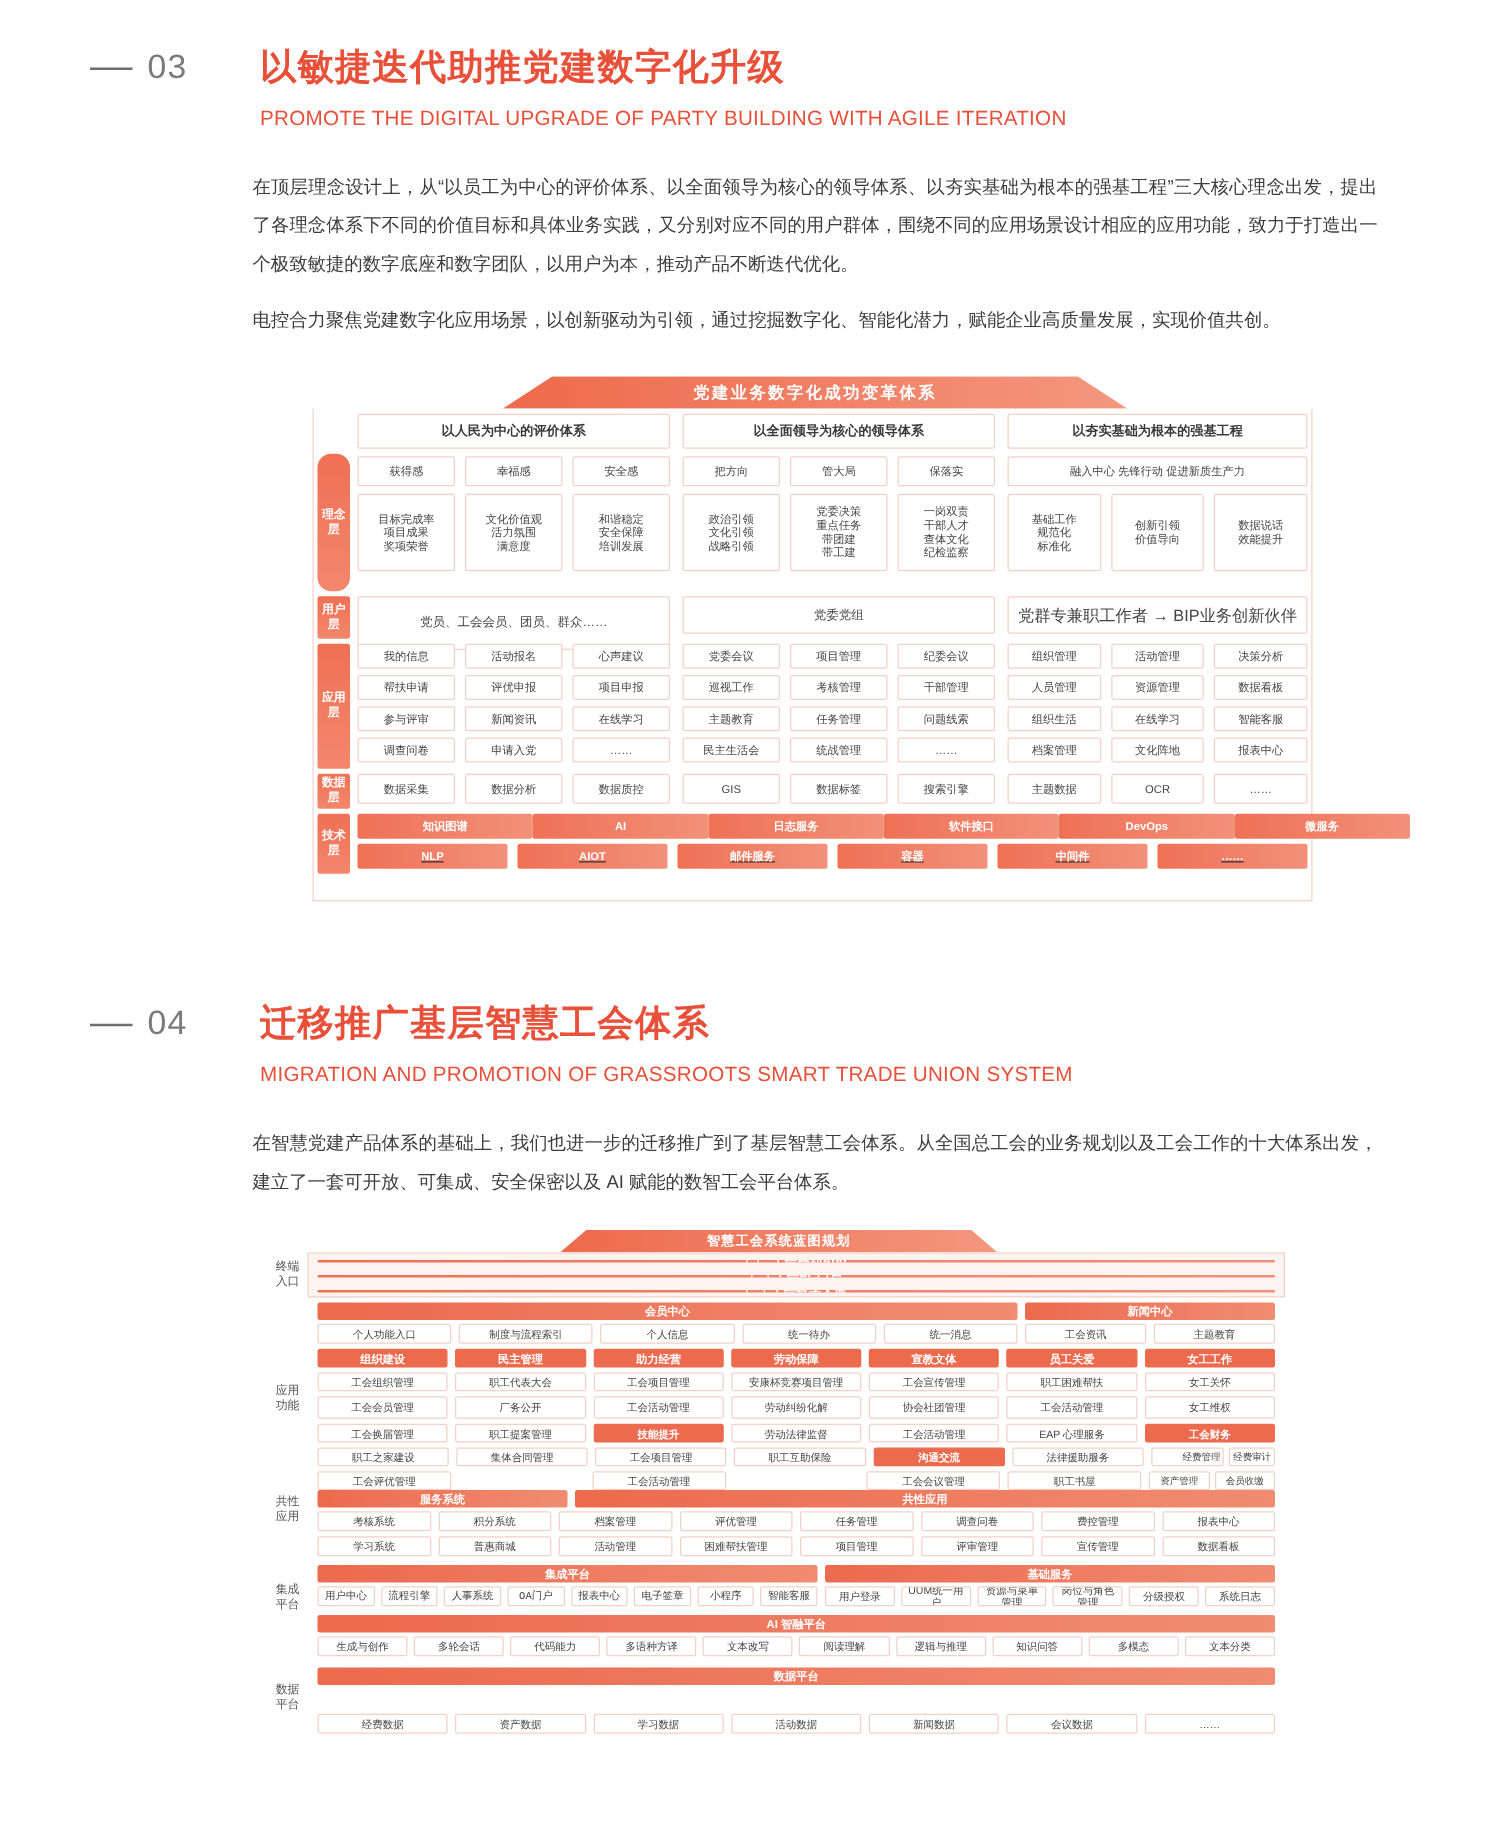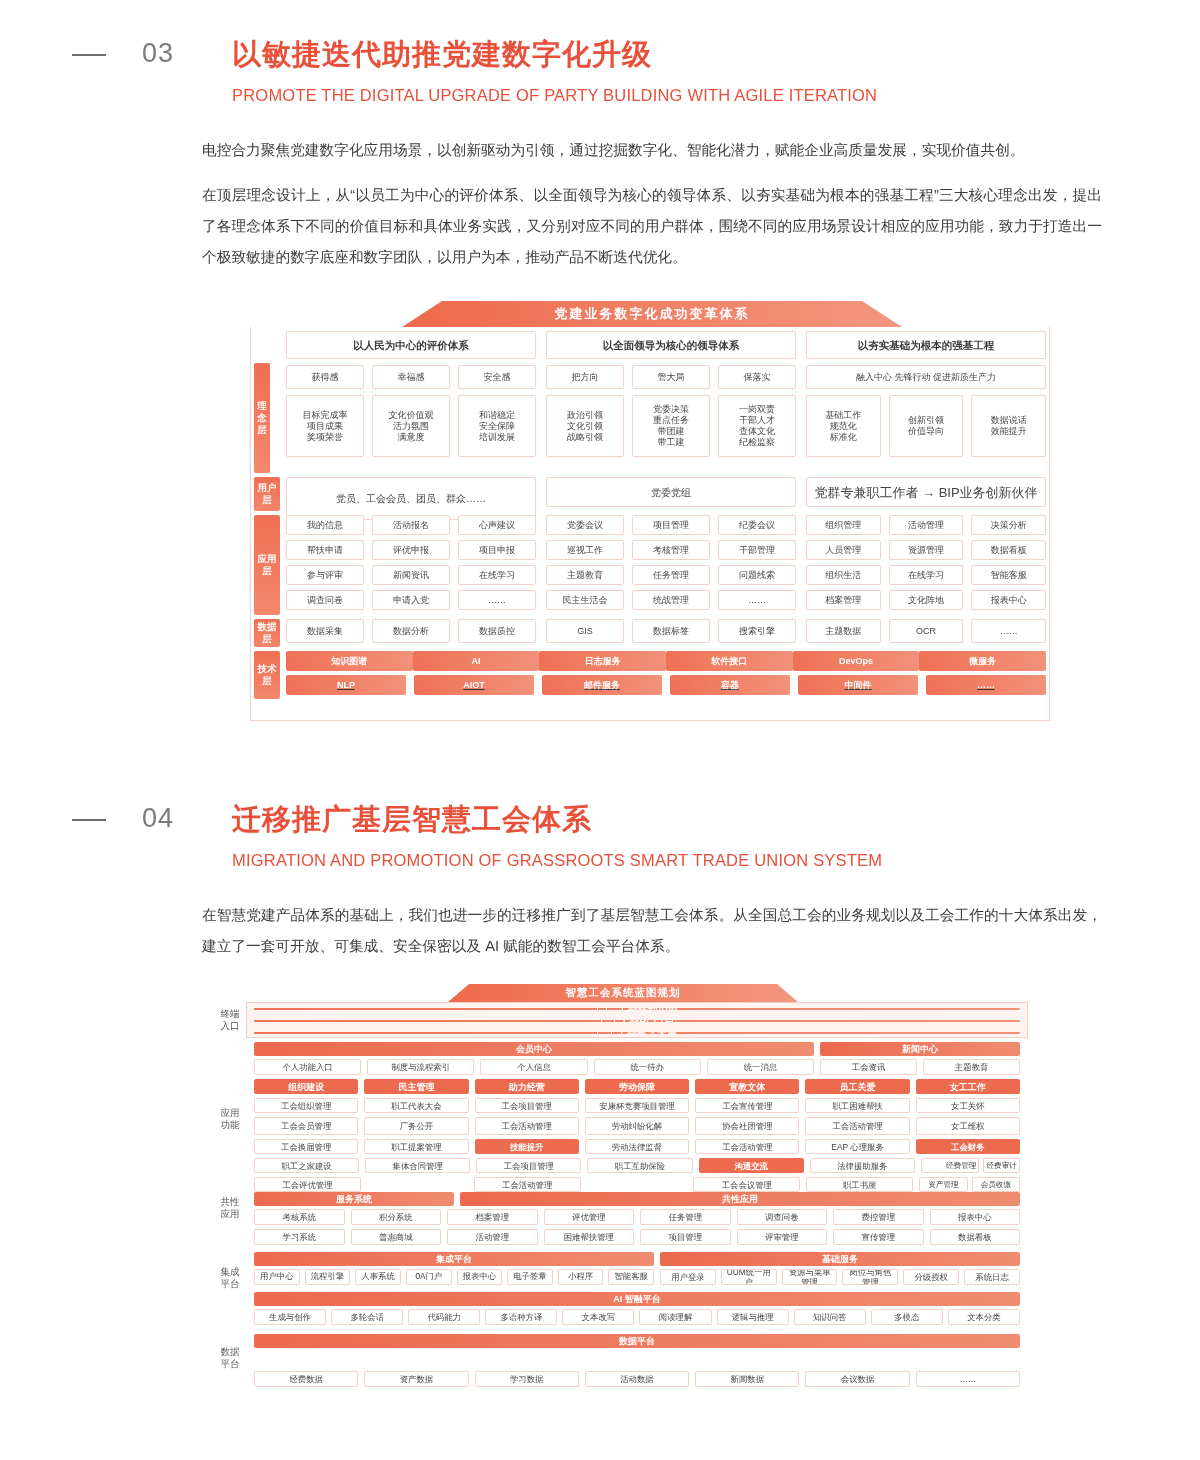--- a/index.html
+++ b/index.html
@@ -13,21 +13,21 @@
   }
   .page { position: relative; width: 1200px; height: 1460px; }
 
   
   .section-head { display: flex; align-items: flex-start; }
   .dash {
     width: 34px; height: 2px; background: #6d6d6d;
     margin-top: 34px; margin-left: 72px; flex: none;
   }
   .secnum {
-    font-size: 27px; color: #7a7a7a; margin-left: 36px; margin-top: 18px;
+    font-size: 27px; color: #7a7a7a; margin-left: 12px; margin-top: 18px;
     letter-spacing: 1px; flex: none; font-family: "Liberation Sans", sans-serif;
   }
   .head-txt { margin-left: 58px; }
   .sec-title {
     font-size: 29px; font-weight: bold; color: #e8503a;
     letter-spacing: 1px; line-height: 40px; margin-top: 14px;
   }
   .sec-sub {
     font-size: 16.5px; color: #e8503a; letter-spacing: .2px;
     margin-top: 12px; font-family: "Liberation Sans", sans-serif;
@@ -102,29 +102,29 @@
   <div class="section-head" style="margin-top:20px;">
     <div class="dash"></div>
     <div class="secnum">03</div>
     <div class="head-txt">
       <div class="sec-title">以敏捷迭代助推党建数字化升级</div>
       <div class="sec-sub">PROMOTE THE DIGITAL UPGRADE OF PARTY BUILDING WITH AGILE ITERATION</div>
     </div>
   </div>
 
   <div class="para" style="margin-top:30px;">
+    <p>在顶层理念设计上，从“以员工为中心的评价体系、以全面领导为核心的领导体系、以夯实基础为根本的强基工程”三大核心理念出发，提出了各理念体系下不同的价值目标和具体业务实践，又分别对应不同的用户群体，围绕不同的应用场景设计相应的应用功能，致力于打造出一个极致敏捷的数字底座和数字团队，以用户为本，推动产品不断迭代优化。</p>
     <p>电控合力聚焦党建数字化应用场景，以创新驱动为引领，通过挖掘数字化、智能化潜力，赋能企业高质量发展，实现价值共创。</p>
-    <p>在顶层理念设计上，从“以员工为中心的评价体系、以全面领导为核心的领导体系、以夯实基础为根本的强基工程”三大核心理念出发，提出了各理念体系下不同的价值目标和具体业务实践，又分别对应不同的用户群体，围绕不同的应用场景设计相应的应用功能，致力于打造出一个极致敏捷的数字底座和数字团队，以用户为本，推动产品不断迭代优化。</p>
   </div>
 
   <div id="dgm1" class="diagram" style="margin-top:28px;">
     <div class="d1-banner">党建业务数字化成功变革体系</div>
     <div class="d1-frame"></div>
 
-    <div class="rowlab abs" style="left:4px; top:62px; width:16px; height:110px;">理念层</div>
+    <div class="rowlab abs" style="left:4px; top:62px; width:26px; height:110px;border-radius:11px;">理念层</div>
     <div class="rowlab abs" style="left:4px; top:176px; width:26px; height:34px;">用户层</div>
     <div class="rowlab abs" style="left:4px; top:214px; width:26px; height:100px;">应用层</div>
     <div class="rowlab abs" style="left:4px; top:318px; width:26px; height:28px;">数据层</div>
     <div class="rowlab abs" style="left:4px; top:350px; width:26px; height:48px;">技术层</div>
 
     <div class="abs" style="left:36px; top:30px; width:250px; height:28px;">
       <div class="cell lite" style="width:100%;height:100%;font-size:10.5px;font-weight:bold;color:#3b3b3b;">以人民为中心的评价体系</div>
     </div>
     <div class="abs" style="left:296px; top:30px; width:250px; height:28px;">
       <div class="cell lite" style="width:100%;height:100%;font-size:10.5px;font-weight:bold;color:#3b3b3b;">以全面领导为核心的领导体系</div>
@@ -267,21 +267,21 @@
       <div class="cell lite" style="flex:1">GIS</div>
       <div class="cell lite" style="flex:1">数据标签</div>
       <div class="cell lite" style="flex:1">搜索引擎</div>
     </div>
     <div class="abs" style="left:556px; top:318px; width:240px; height:24px; display:flex; gap:8px;">
       <div class="cell lite" style="flex:1">主题数据</div>
       <div class="cell lite" style="flex:1">OCR</div>
       <div class="cell lite" style="flex:1">……</div>
     </div>
 
-    <div class="abs" id="tech-r1" style="left:36px; top:350px; width:760px; height:20px; display:flex; gap:0;">
+    <div class="abs" id="tech-r1" style="left:36px; top:350px; width:842px; height:20px; display:flex; gap:0;">
         <div class="cell grad" style="flex:1;font-size:9px;">知识图谱</div>
         <div class="cell grad" style="flex:1;font-size:9px;">AI</div>
         <div class="cell grad" style="flex:1;font-size:9px;">日志服务</div>
         <div class="cell grad" style="flex:1;font-size:9px;">软件接口</div>
         <div class="cell grad" style="flex:1;font-size:9px;">DevOps</div>
         <div class="cell grad" style="flex:1;font-size:9px;">微服务</div>
       </div>
     <div class="abs" id="tech-r2" style="left:36px; top:374px; width:760px; height:20px; display:flex; gap:8px;text-decoration:underline;">
         <div class="cell grad" style="flex:1;font-size:9px;">NLP</div>
         <div class="cell grad" style="flex:1;font-size:9px;">AIOT</div>

